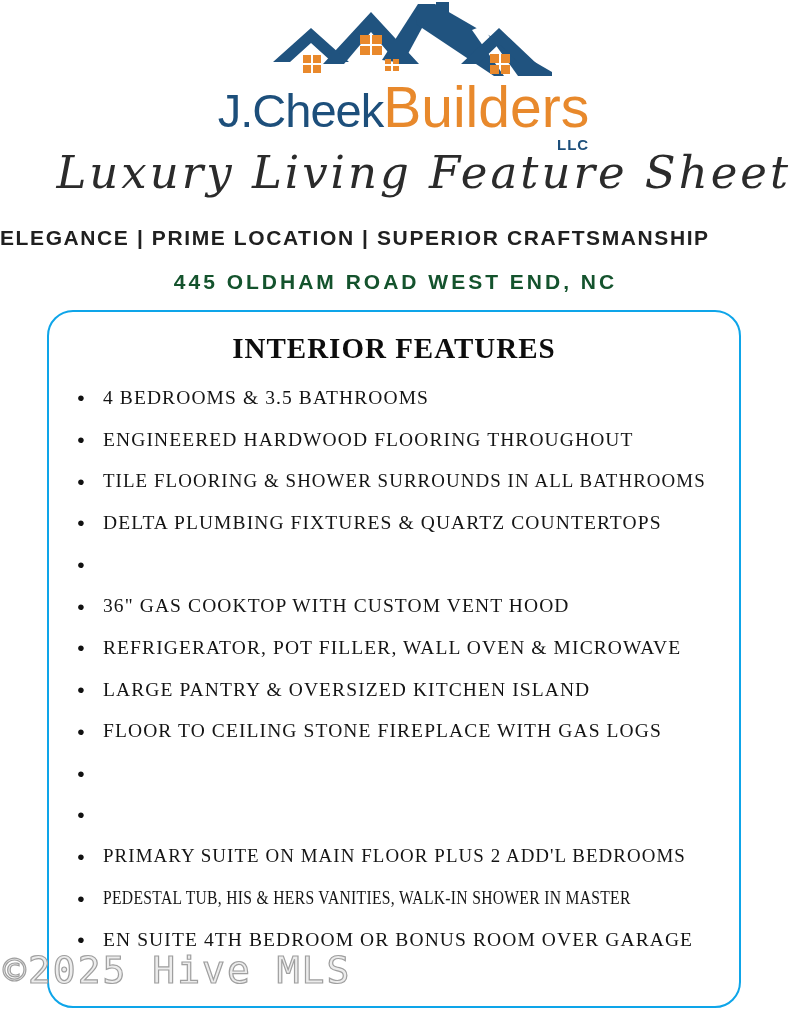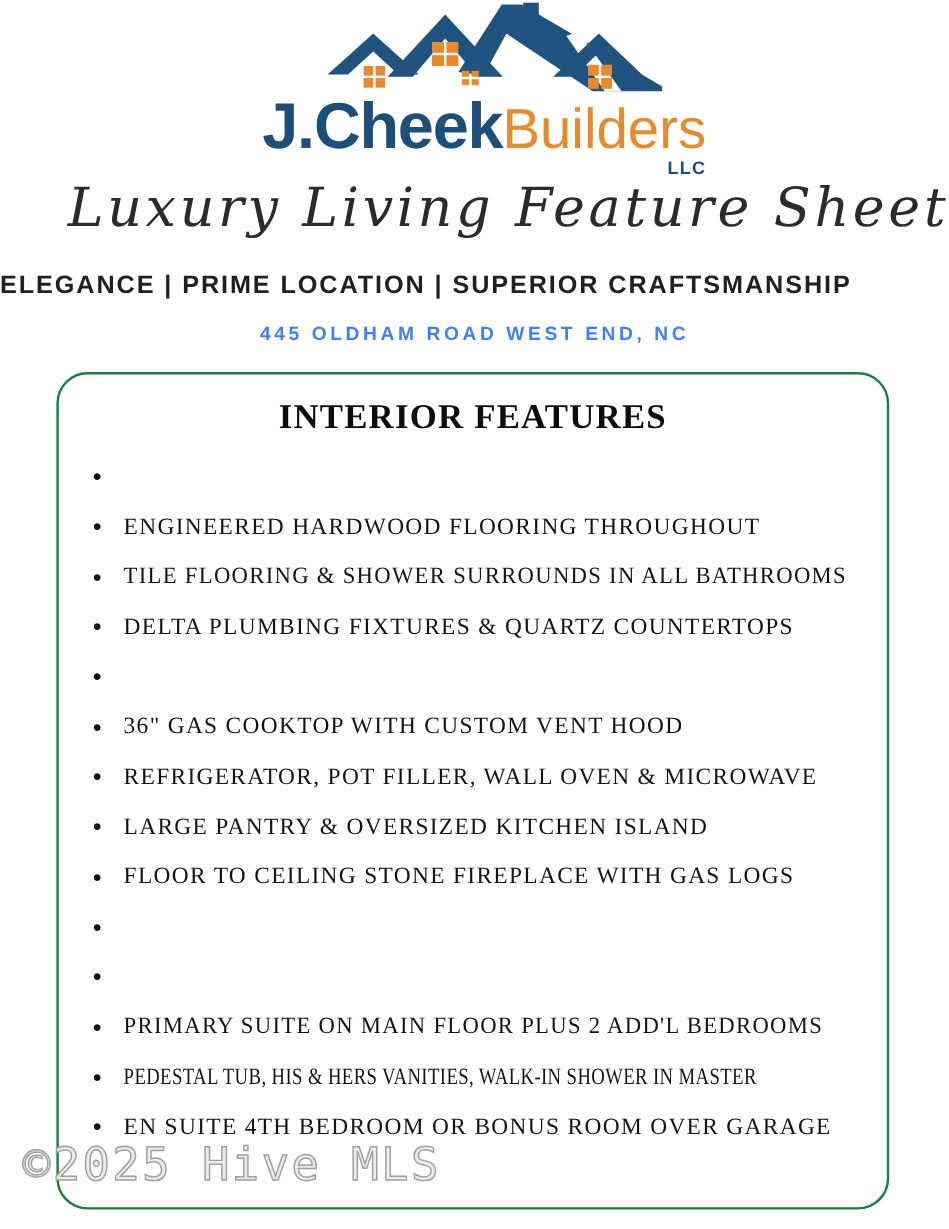--- a/index.html
+++ b/index.html
@@ -16,25 +16,25 @@
     position:absolute;left:268px;top:2px;width:284px;height:80px;
   }
   .wordmark{
     position:absolute;top:74px;left:0;right:0;text-align:center;
     white-space:nowrap;
   }
   .wordmark-inner{
     display:inline-block;position:relative;transform:translateX(8px);
   }
   .brand-primary{
-    font-size:54px;font-weight:700;letter-spacing:-1px;
+    font-size:47px;font-weight:400;letter-spacing:-1px;
     color:var(--navy);
   }
   .brand-secondary{
-    font-size:47px;font-weight:500;letter-spacing:0;
+    font-size:57px;font-weight:500;letter-spacing:0;
     color:var(--orange);
   }
   .brand-llc{
     position:absolute;right:0px;bottom:-13px;
     font-size:15px;font-weight:800;letter-spacing:1px;
     color:var(--navy);
     text-align:center;
   }
   
   .script-title{
@@ -43,27 +43,27 @@
     font-size:45px;letter-spacing:3px;color:#2b2b2b;
     white-space:nowrap;
   }
   .tagline{
     position:absolute;top:226px;left:0;right:0;text-align:left;
     font-size:21px;font-weight:600;letter-spacing:1.6px;color:#202020;
     white-space:nowrap;
   }
   .address{
     position:absolute;top:270px;left:0;right:0;text-align:center;
-    font-size:16px;font-weight:600;letter-spacing:3px;color:#3b82f6;
+    font-size:21px;font-weight:600;letter-spacing:3px;color:#14532d;
     white-space:nowrap;
   }
   
   .features-box{
     position:absolute;top:310px;left:47px;width:694px;height:698px;
-    border:2px solid #15803d;border-radius:26px;
+    border:2px solid #0ea5e9;border-radius:26px;
     background:#ffffff;
     box-sizing:border-box;
   }
   .features-title{
     margin:0;padding-top:20px;text-align:center;
     font-family:"Liberation Serif",serif;font-weight:700;
     font-size:29px;letter-spacing:1px;color:#0d0d0d;
   }
   .features-list{
     list-style:none;margin:12px 0 0 0;padding:0 20px 0 26px;
@@ -83,21 +83,21 @@
   
   .feature-item:nth-child(13) .feature-text{
     transform:scaleX(0.80);letter-spacing:0.4px;
   }
   .feature-item:nth-child(12) .feature-text,
   .feature-item:nth-child(3) .feature-text{
     transform:scaleX(0.97);
   }
   
   .watermark{
-    position:absolute;left:19px;top:948px;
+    position:absolute;left:3px;top:948px;
     font-family:"DejaVu Sans Mono",monospace;
     font-size:38px;letter-spacing:2px;
     color:#ececec;
     -webkit-text-stroke:1.2px #9f9f9f;
     pointer-events:none;
   }
 </style>
 </head>
 <body style="--navy: #1d4f7b; --orange: #e8892c;">
 
@@ -161,20 +161,21 @@
 
 <div class="tagline">ELEGANCE | PRIME LOCATION | SUPERIOR CRAFTSMANSHIP</div>
 
 <div class="address">445 OLDHAM ROAD WEST END, NC</div>
 
 <div class="features-box">
   <h2 class="features-title">INTERIOR FEATURES</h2>
   <ul class="features-list">
   <li class="feature-item">
     <span class="feature-bullet">•</span>
+    <span class="feature-text">4 BEDROOMS &amp; 3.5 BATHROOMS</span>
   </li>
 
   <li class="feature-item">
     <span class="feature-bullet">•</span>
     <span class="feature-text">ENGINEERED HARDWOOD FLOORING THROUGHOUT</span>
   </li>
 
   <li class="feature-item">
     <span class="feature-bullet">•</span>
     <span class="feature-text">TILE FLOORING &amp; SHOWER SURROUNDS IN ALL BATHROOMS</span>

